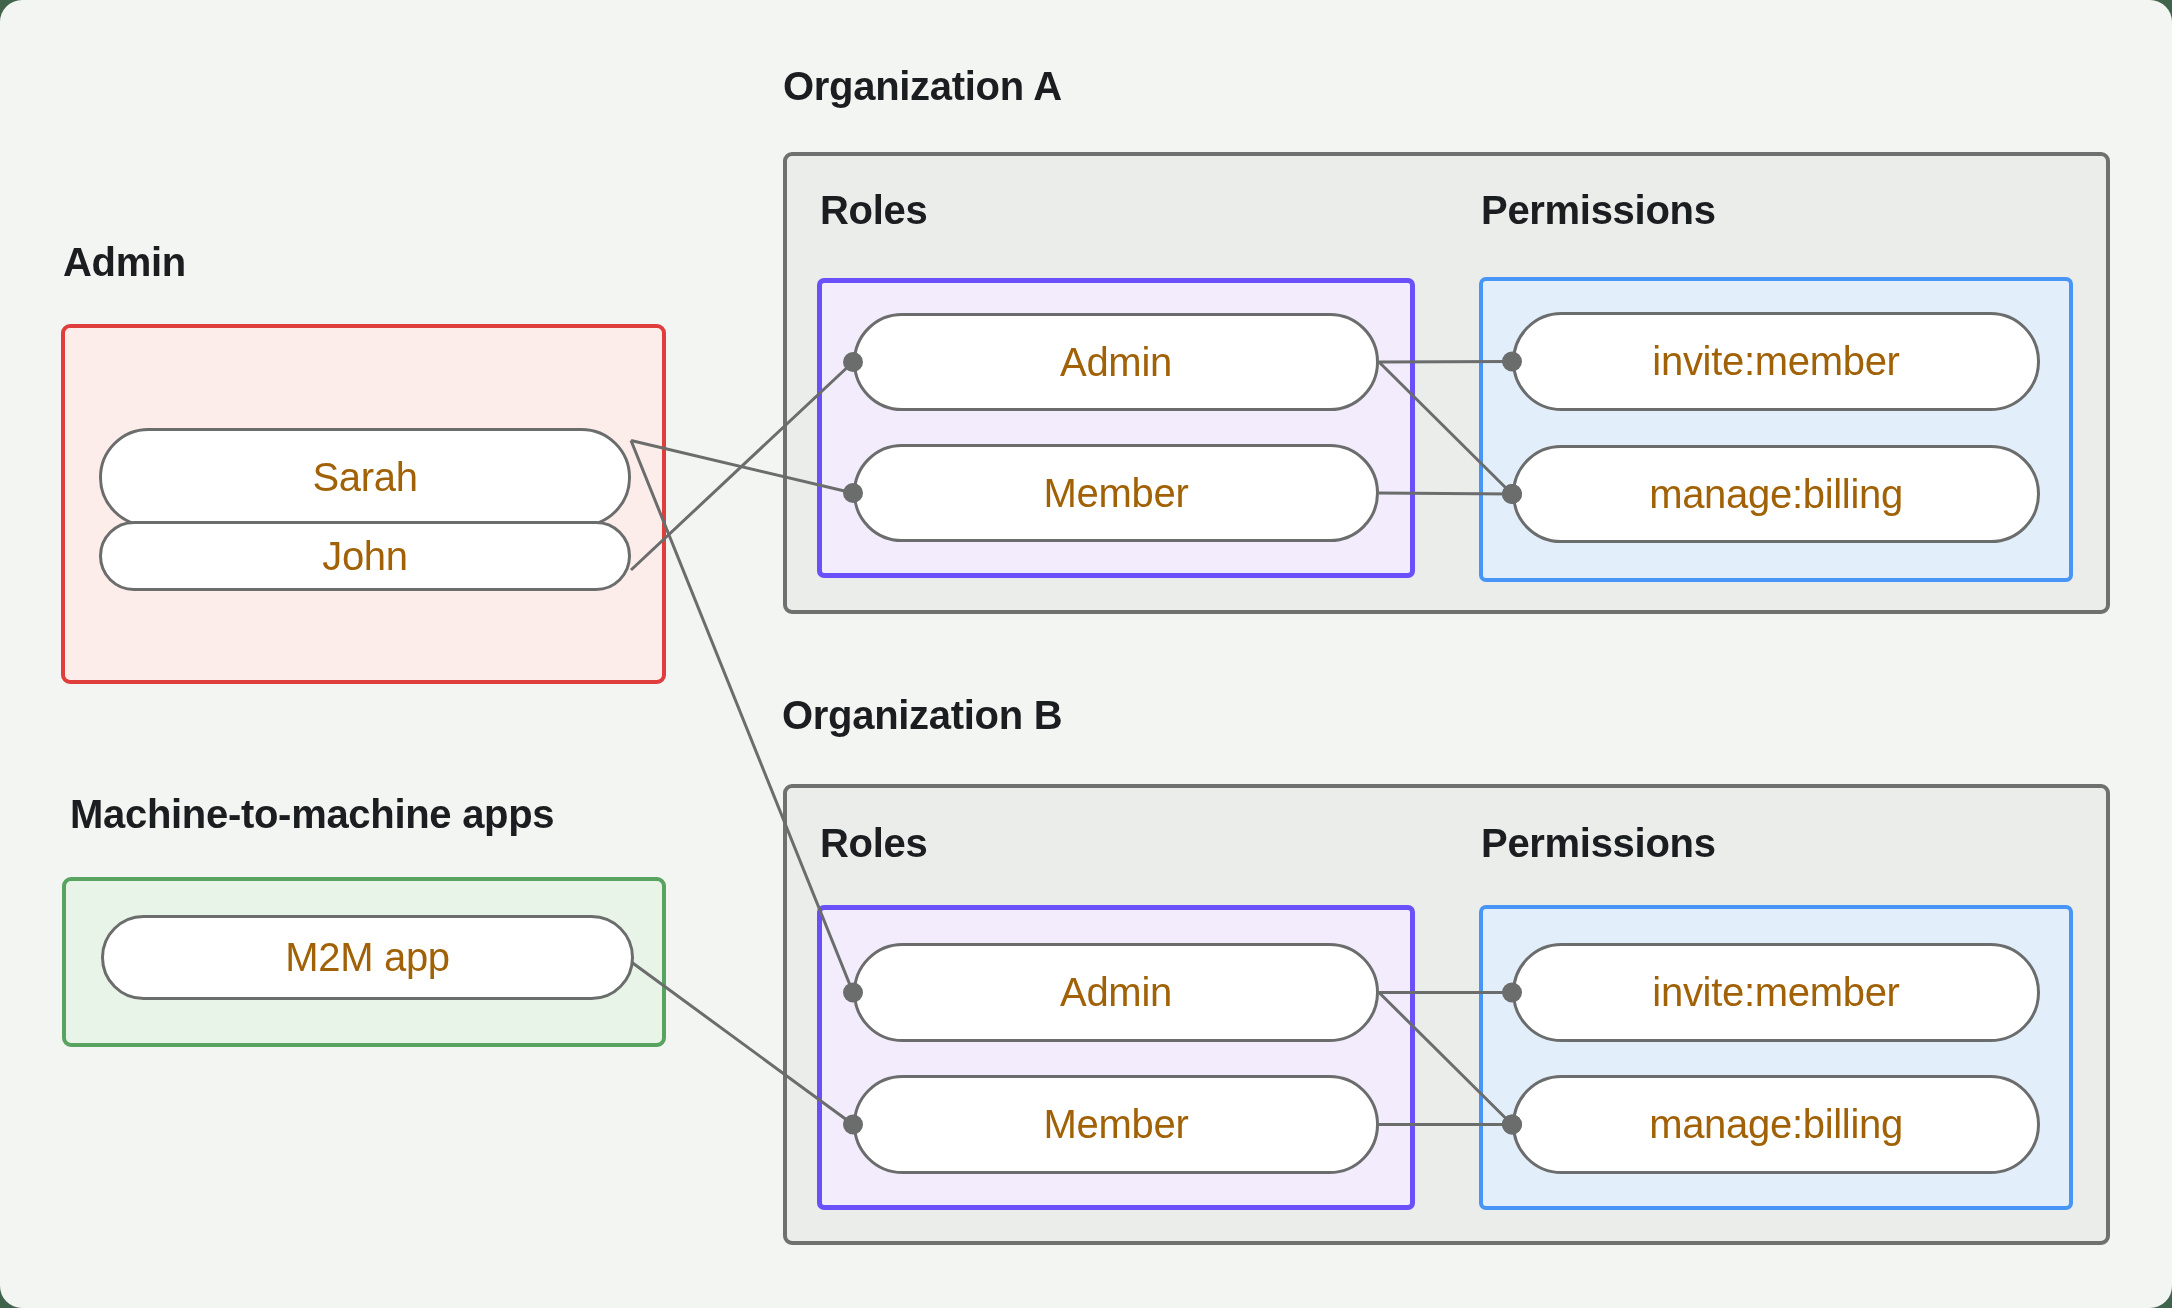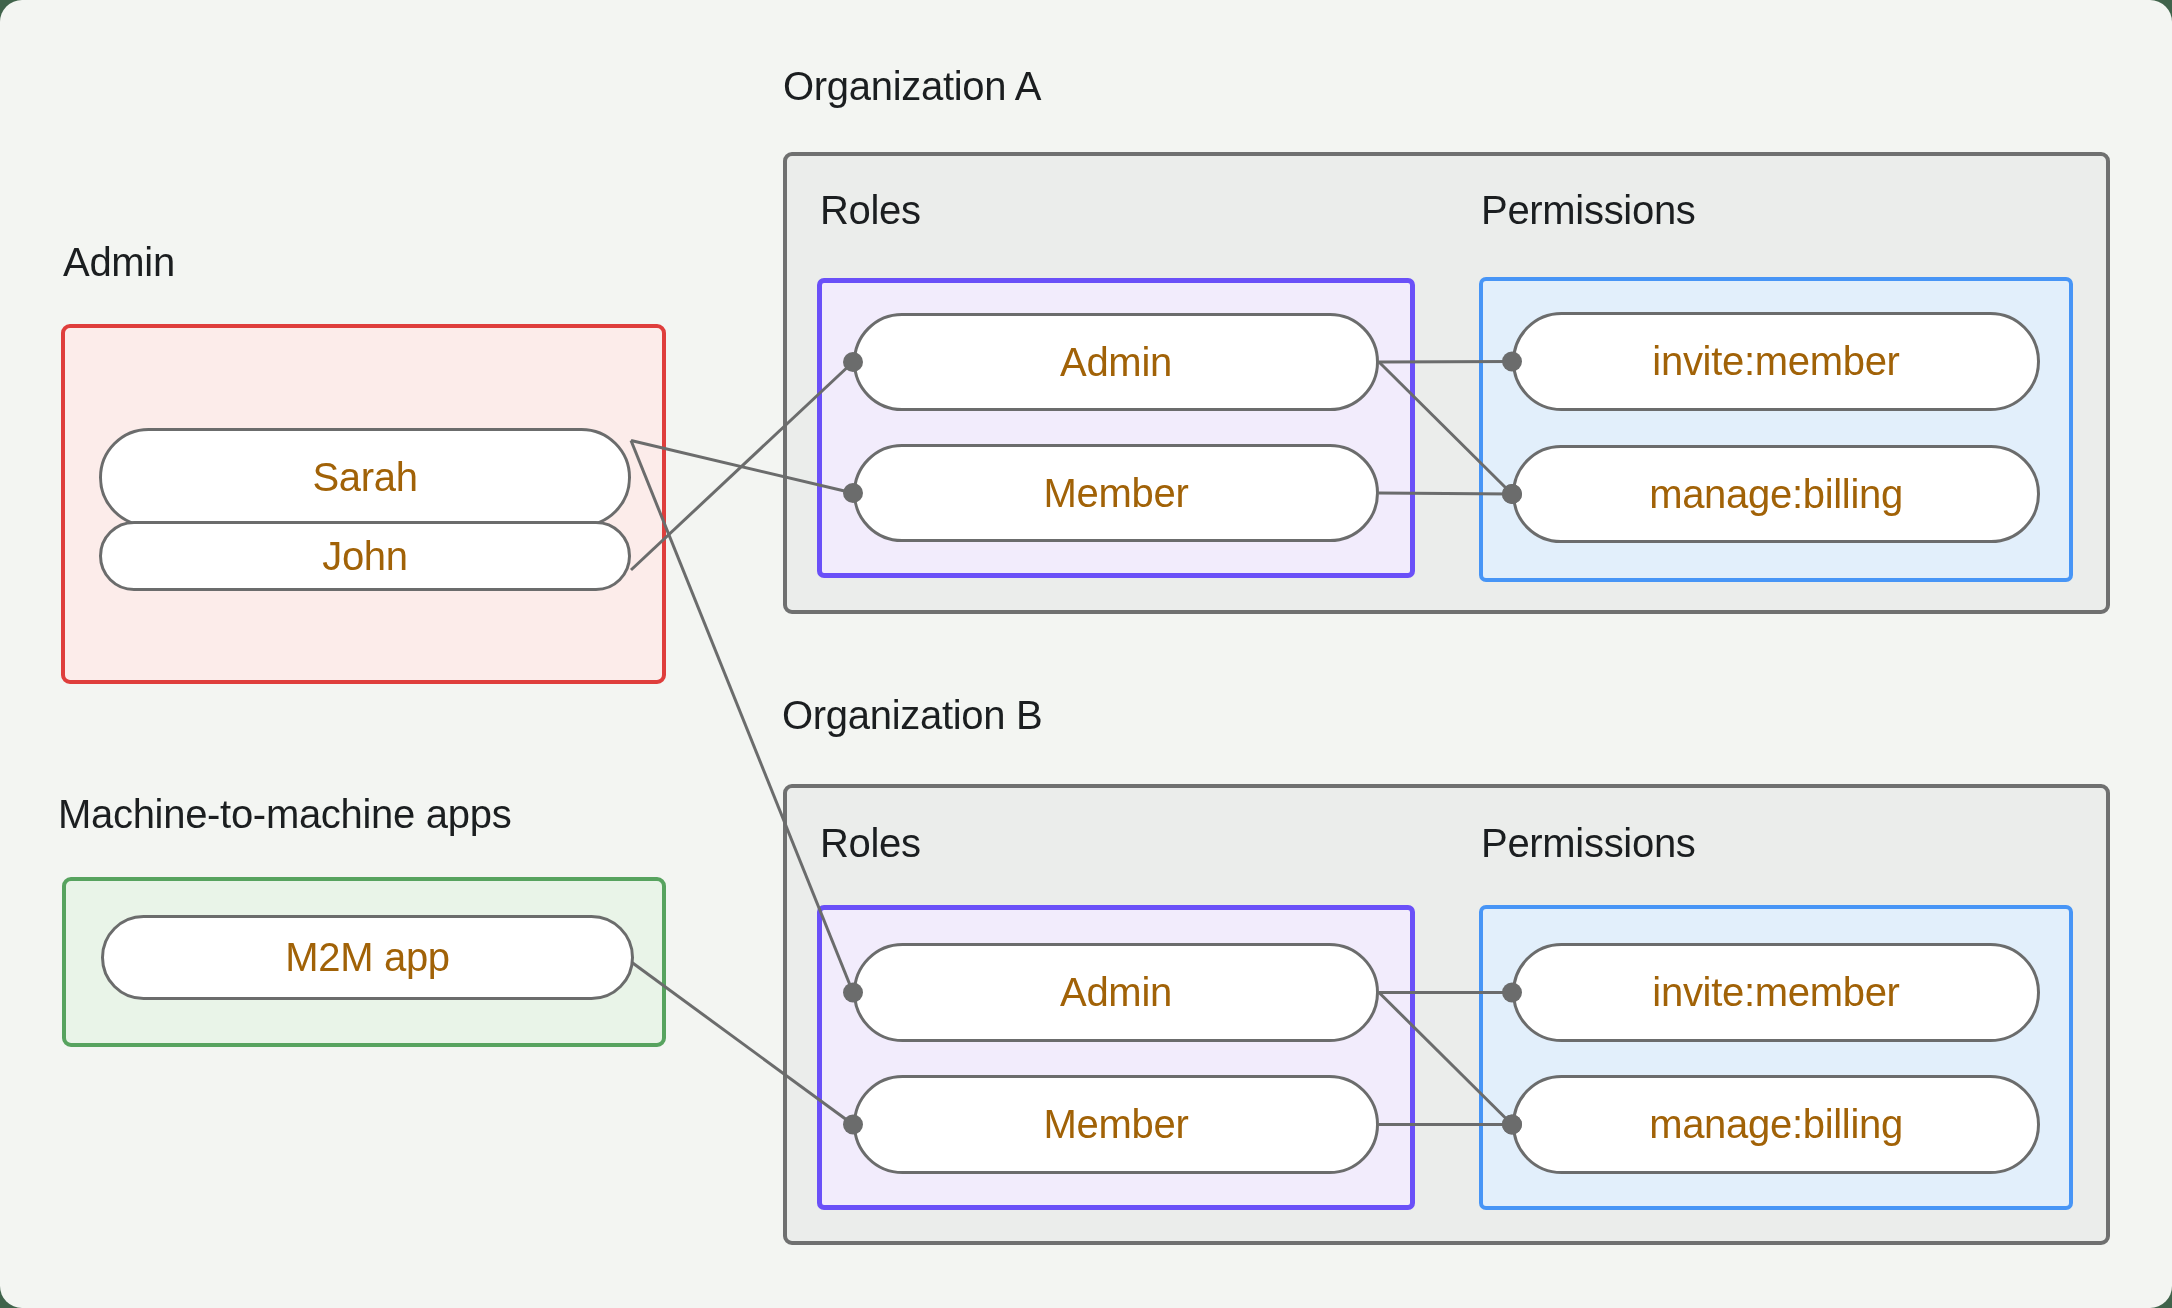--- a/index.html
+++ b/index.html
@@ -13,21 +13,21 @@
     position: relative;
     width: 2172px; height: 1308px;
     background: #f3f5f2;
     border-radius: 22px;
     overflow: hidden;
   }
   .heading {
     position: absolute;
     font-size: 40px;
     line-height: 44px;
-    font-weight: 400;
+    font-weight: 700;
     color: #1b1e20;
     letter-spacing: -0.3px;
     white-space: nowrap;
   }
   .group-box { position: absolute; box-sizing: border-box; border-radius: 9px; }
   .users-box        { left: 61px;  top: 324px; width: 605px;  height: 360px; border: 4px solid #df3e3c; background: #fcecea; }
   .m2m-box          { left: 62px;  top: 877px; width: 604px;  height: 170px; border: 4px solid #57a35f; background: #e9f4e8; }
   .org-box          { position: absolute; box-sizing: border-box; border-radius: 9px; border: 4px solid #6f7070; background: #ebedeb; }
   .org-a-box        { left: 783px; top: 152px; width: 1327px; height: 462px; }
   .org-b-box        { left: 783px; top: 784px; width: 1327px; height: 461px; }
@@ -58,21 +58,21 @@
   .pill-a-member  { left: 853px;  top: 444px; width: 526px; height: 98px; }
   .pill-a-invite  { left: 1512px; top: 312px; width: 528px; height: 99px; }
   .pill-a-billing { left: 1512px; top: 445px; width: 528px; height: 98px; }
   
   .pill-b-admin   { left: 853px;  top: 943px;  width: 526px; height: 99px; }
   .pill-b-member  { left: 853px;  top: 1075px; width: 526px; height: 99px; }
   .pill-b-invite  { left: 1512px; top: 943px;  width: 528px; height: 99px; }
   .pill-b-billing { left: 1512px; top: 1075px; width: 528px; height: 99px; }
   
   .h-users   { left: 63px;  top: 240px; }
-  .h-m2m     { left: 58px;  top: 792px; }
+  .h-m2m     { left: 70px;  top: 792px; }
   .h-org-a   { left: 783px; top: 64px;  }
   .h-org-b   { left: 782px; top: 693px; }
   .h-roles-a { left: 820px;  top: 188px; }
   .h-perms-a { left: 1481px; top: 188px; }
   .h-roles-b { left: 820px;  top: 821px; }
   .h-perms-b { left: 1481px; top: 821px; }
   #connections-svg {
     position: absolute; left: 0; top: 0;
     pointer-events: none;
   }

